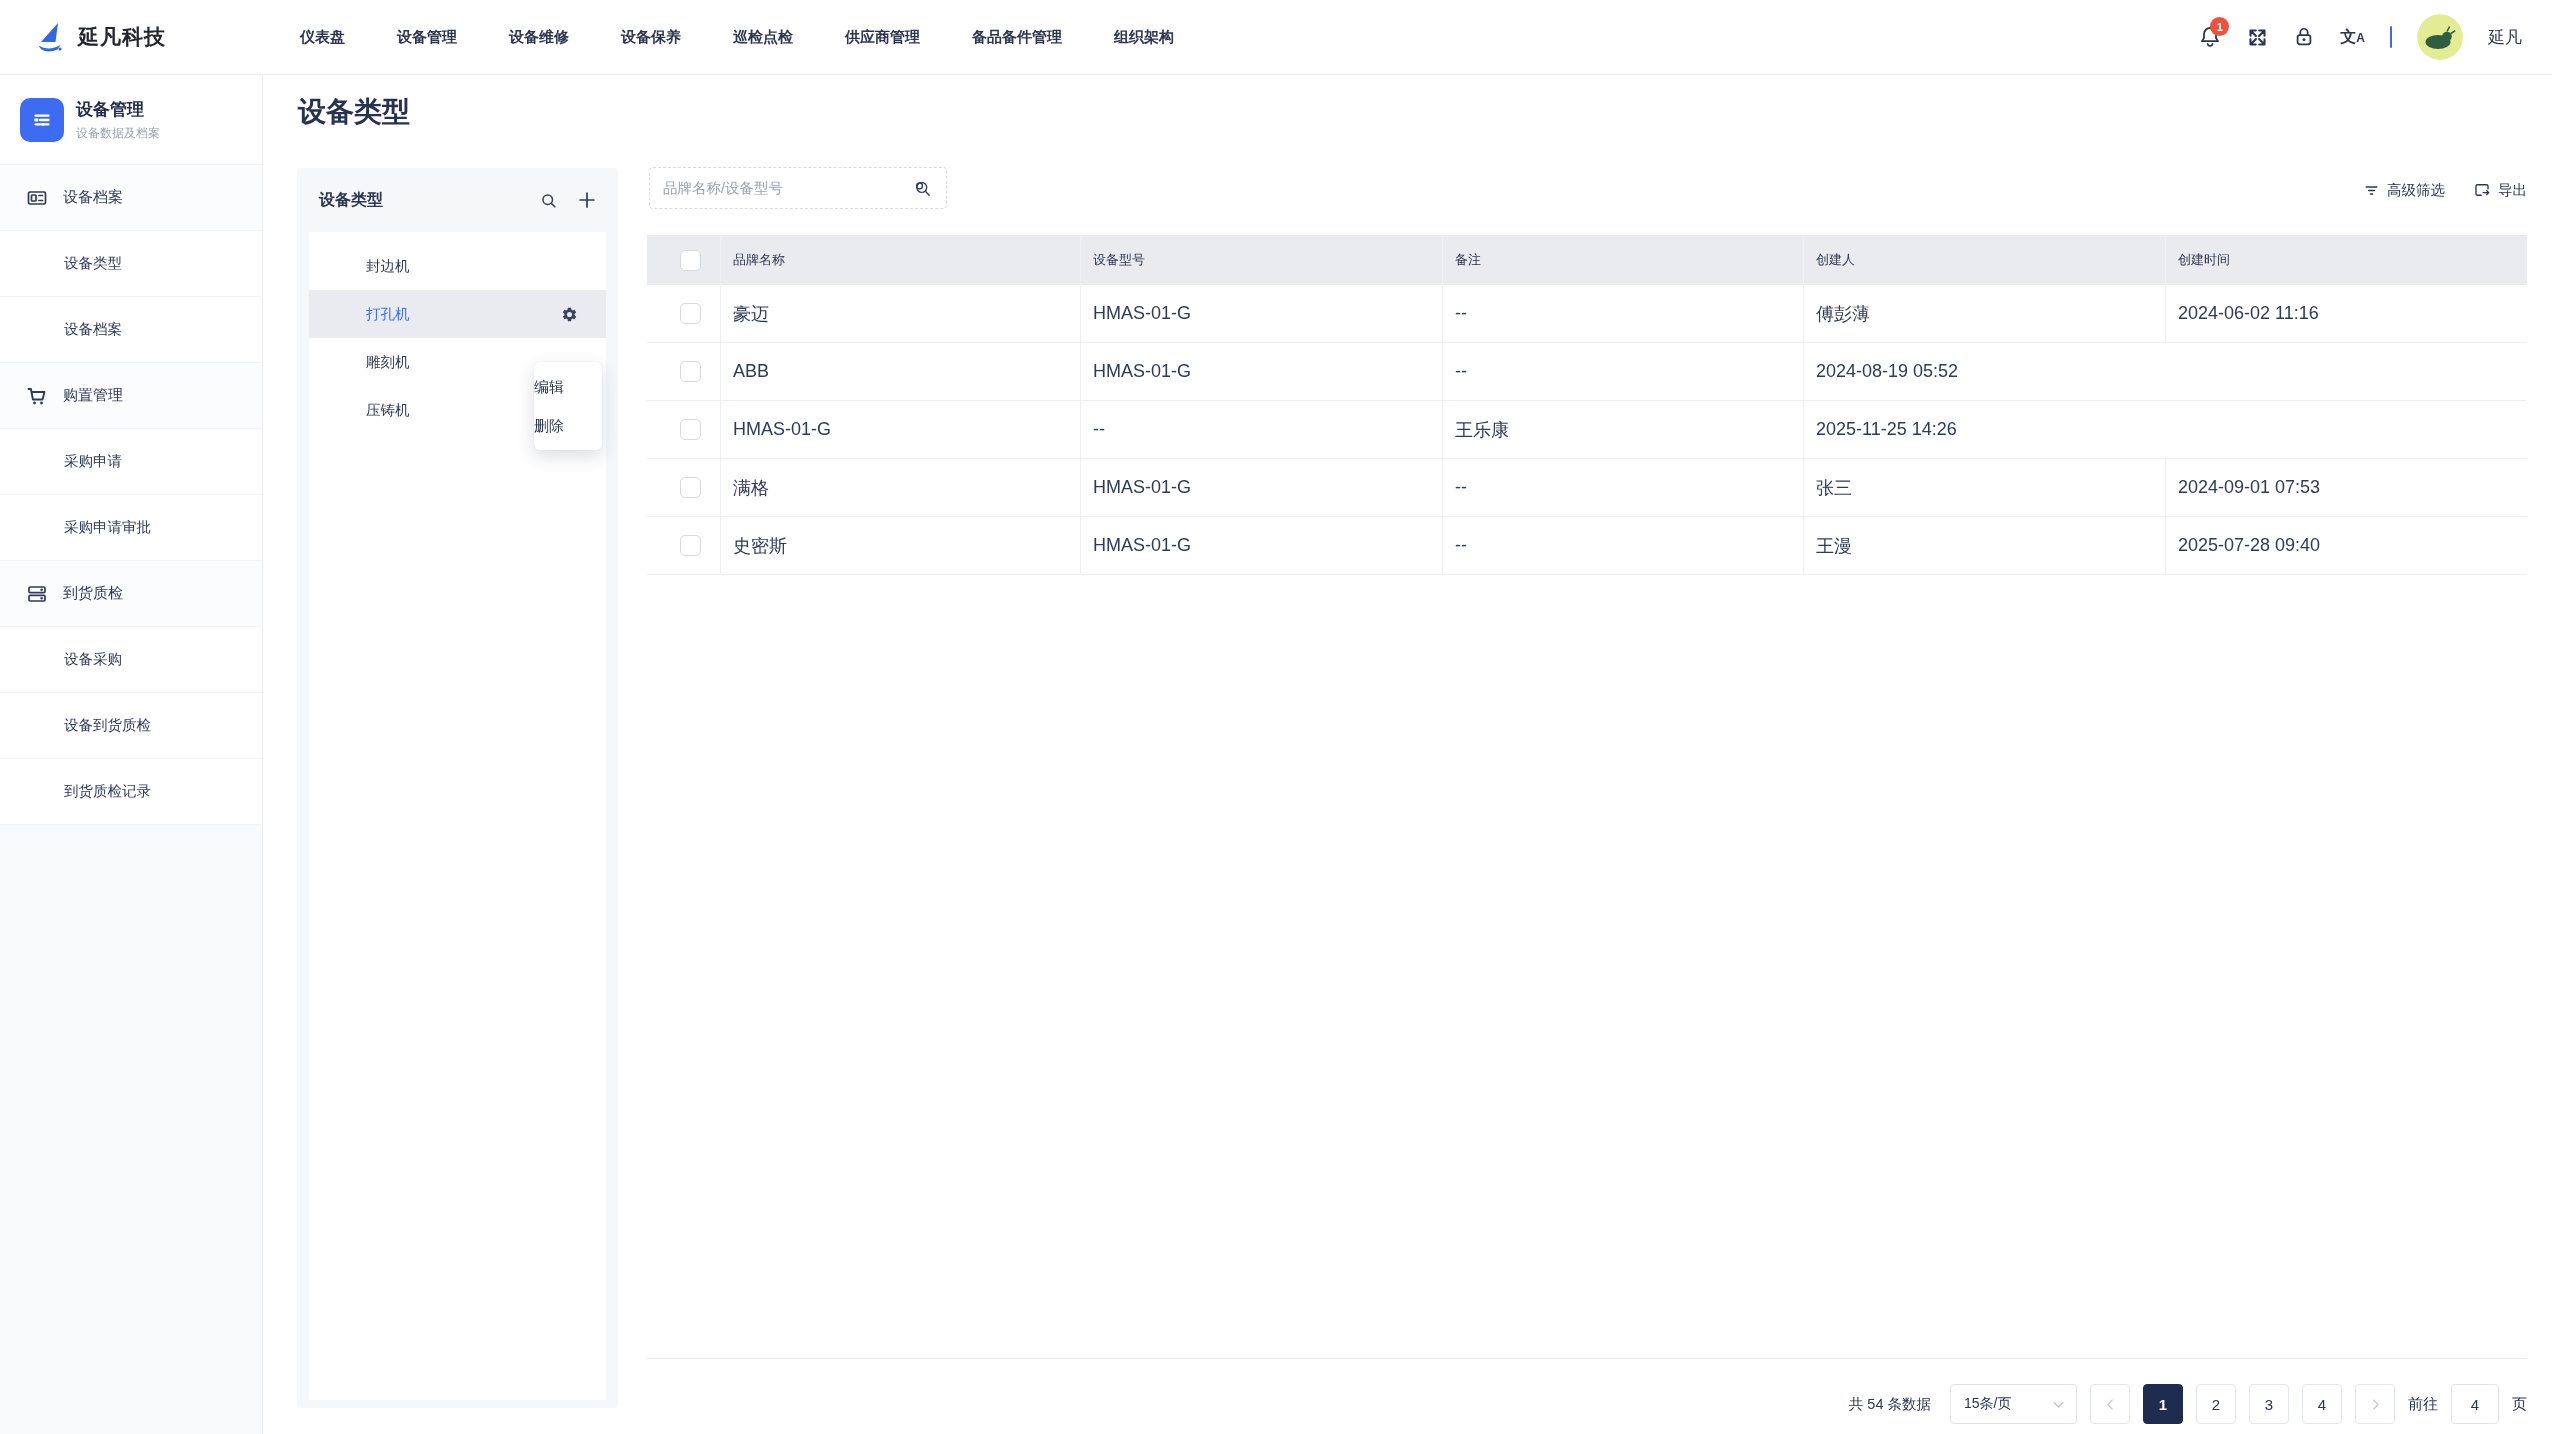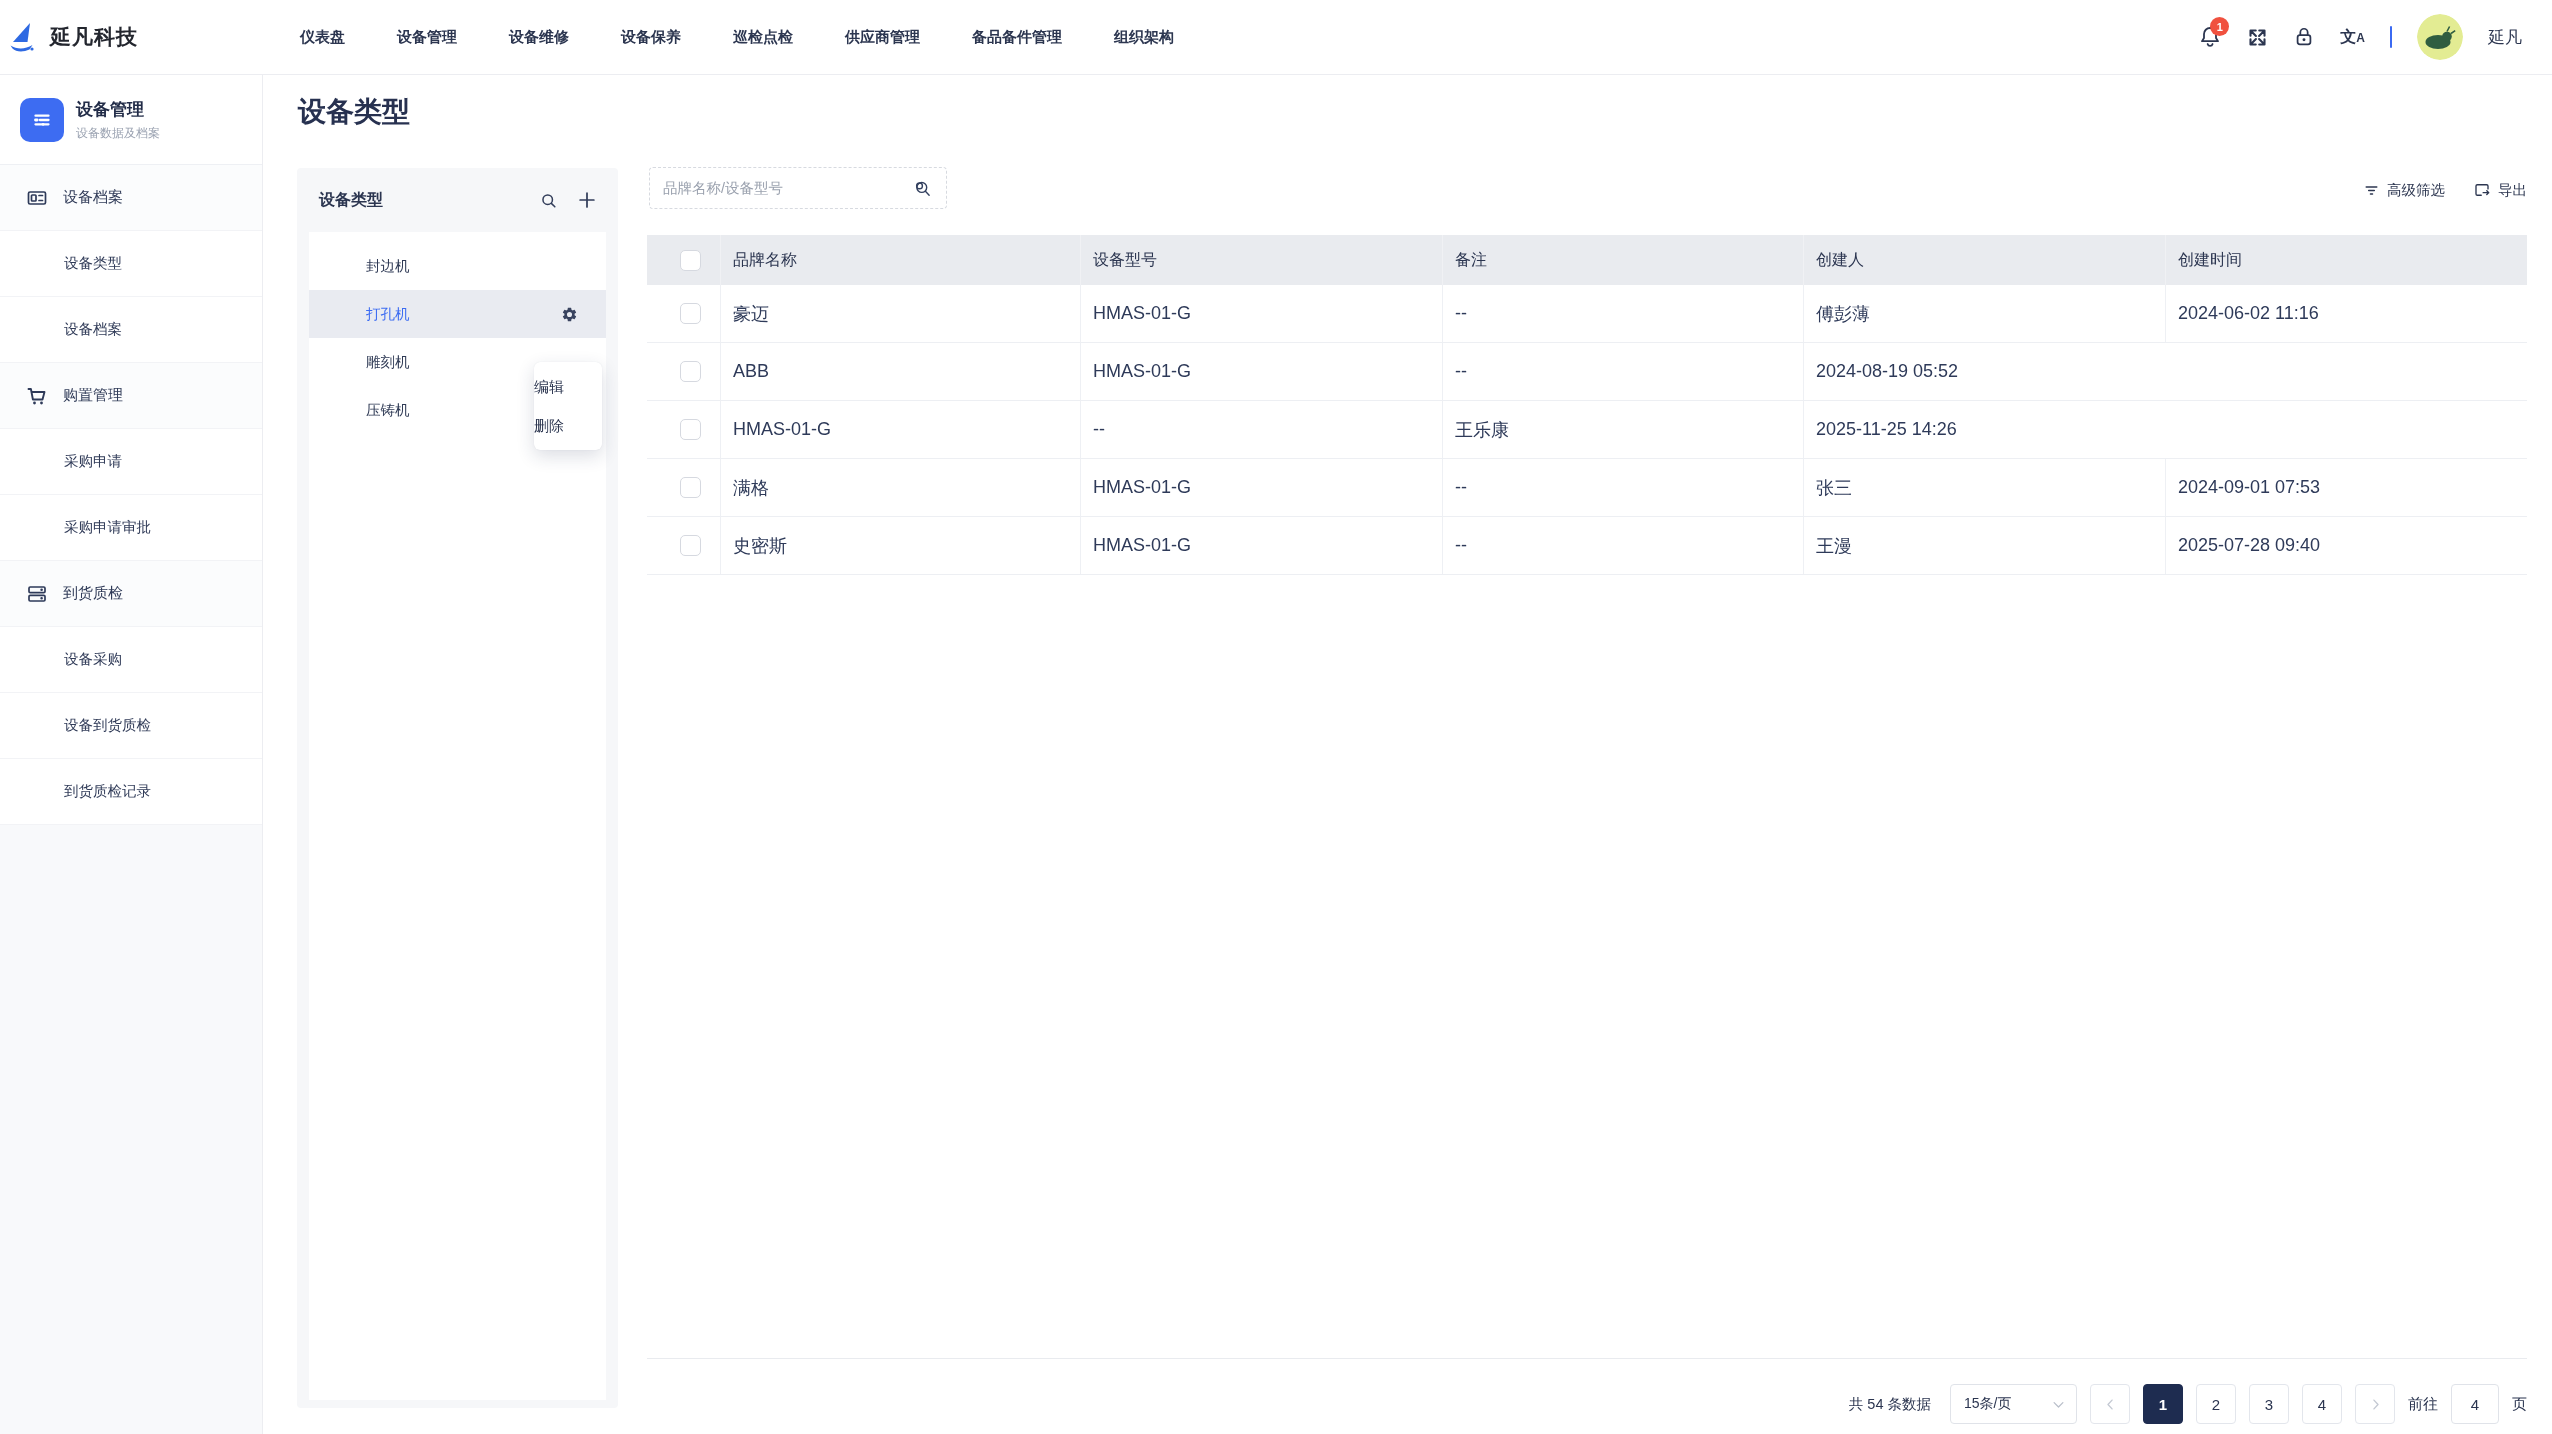--- a/index.html
+++ b/index.html
@@ -6,21 +6,21 @@
   html,body { width:2552px; height:1434px; overflow:hidden; }
   body {
     font-family:"Liberation Sans","DejaVu Sans",sans-serif;
     background:#fff; color:#2e3a59; position:relative;
   }
   svg { display:block; }
 
   
   .navbar { position:absolute; top:0; left:0; right:0; height:75px;
     background:#fff; border-bottom:1px solid #ecedf1; display:flex; align-items:center; z-index:20; }
-  .brand { display:flex; align-items:center; gap:10px; padding-left:4px; width:300px; cursor:pointer; }
+  .brand { display:flex; align-items:center; gap:10px; padding-left:32px; width:300px; cursor:pointer; }
   .brand-text { font-size:21px; font-weight:bold; color:#23262e; letter-spacing:1px; }
   .nav-menu { display:flex; align-items:flex-end; gap:52px; font-size:15px; color:#2c3650; font-weight:700; }
   .nav-item { cursor:pointer; white-space:nowrap; }
   .nav-right { margin-left:auto; display:flex; align-items:center; gap:25px; padding-right:30px; }
   .icon-btn { color:#2c3650; cursor:pointer; position:relative; display:flex; align-items:center; justify-content:center; }
   .badge { position:absolute; top:-8px; left:12px; min-width:19px; height:19px; padding:0 4px;
     background:#f0513f; color:#fff; font-size:11px; font-weight:bold; border-radius:10px;
     display:flex; align-items:center; justify-content:center; }
   .nav-divider { width:2px; height:22px; background:#3b6af2; border-radius:1px; }
   .avatar { width:46px; height:46px; border-radius:50%; overflow:hidden; cursor:pointer; }
@@ -73,21 +73,21 @@
     font-family:inherit; background:transparent; min-width:0; }
   .search-box input::placeholder { color:#9aa1ae; }
   .search-box .zoom-ico { color:#33405f; cursor:pointer; flex:none; }
   .toolbar-right { position:absolute; right:25px; top:100px; height:30px;
     display:flex; align-items:center; gap:28px; font-size:14.5px; color:#2c3650; }
   .tool-btn { display:flex; align-items:center; gap:7px; cursor:pointer; }
 
   
   .table { position:absolute; left:383px; top:160px; right:25px; }
   .tr { display:grid; grid-template-columns:74px 360px 362px 361px 362px 1fr; align-items:center; }
-  .thead { height:50px; background:#e9ebef; font-size:16px; color:#2b3550; }
+  .thead { height:50px; background:#e9ebef; font-size:13px; color:#2b3550; }
   .thead .cell { border-right:1px solid #f0f1f4; }
   .thead .cell:last-child { border-right:none; }
   .trow { height:58px; border-bottom:1px solid #edeff3; font-size:18px; color:#2e3a59; background:#fff; }
   .cell { height:100%; display:flex; align-items:center; padding-left:12px; }
   .trow .cell { border-right:1px solid #eef0f4; }
   .trow .cell:last-child { border-right:none; }
   .cell.cb { padding-left:33px; }
   .checkbox { width:21px; height:21px; border:1.5px solid #d6d9e0; border-radius:5px; background:#fff; cursor:pointer; }
 
   

